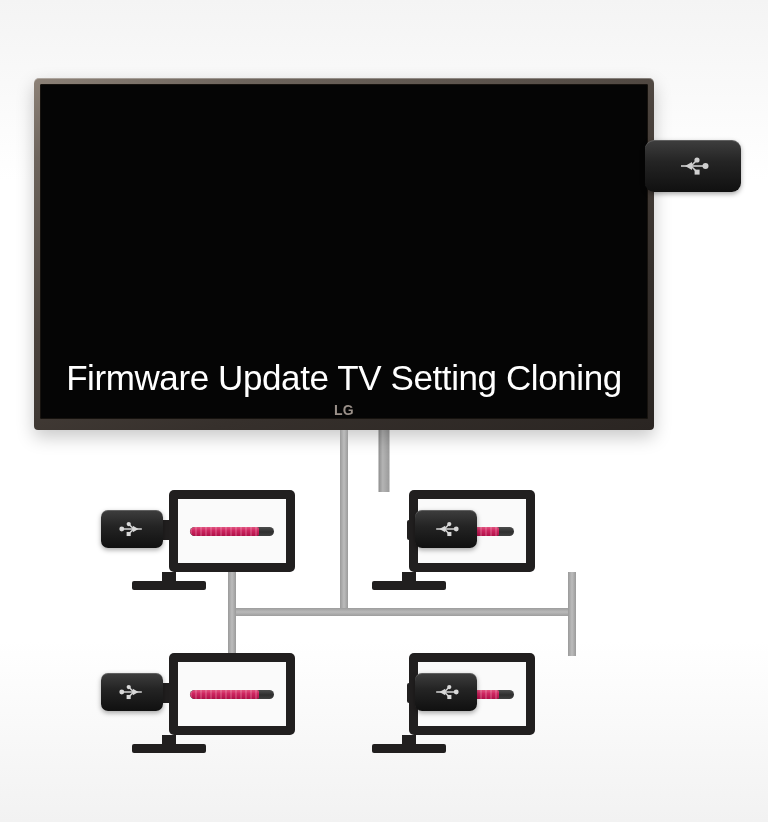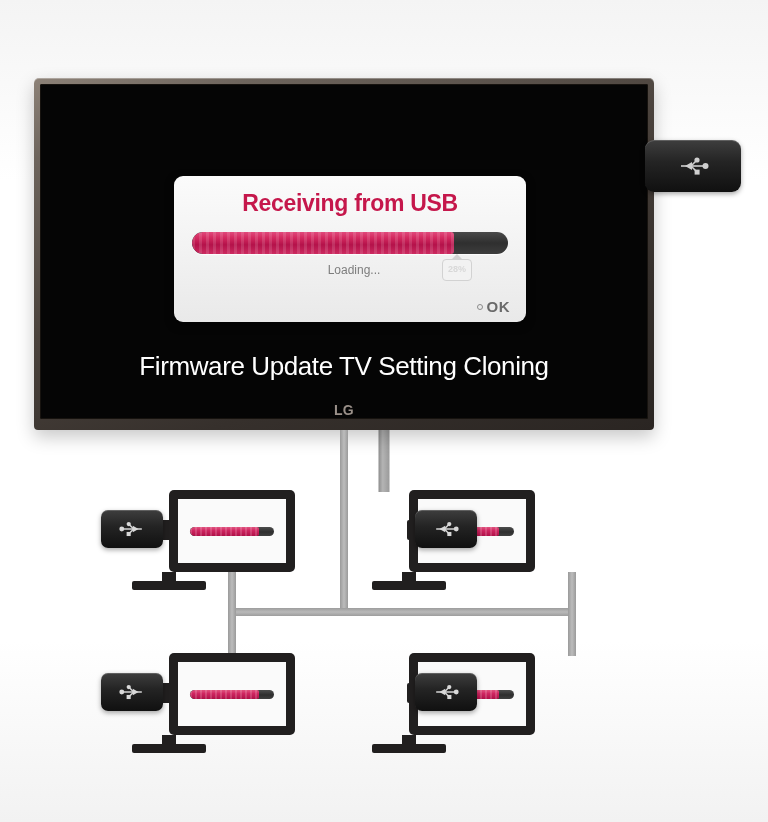--- a/index.html
+++ b/index.html
@@ -171,24 +171,24 @@
     border: 1.4px solid #8c8c8c;
     border-radius: 50%;
     margin-right: 4px;
     vertical-align: 2px;
   }
 
   
   #tv-caption {
     position: absolute;
     left: 0; right: 0;
-    top: 267px;
+    top: 274px;
     text-align: center;
     color: #ffffff;
-    font-size: 26px;
+    font-size: 35px;
     letter-spacing: -0.4px;
     z-index: 3;
   }
 
   
   #top-usb {
     position: absolute;
     left: 645px;
     top: 140px;
     width: 96px;
@@ -301,36 +301,20 @@
 <body>
 
 <div id="stage">
 
   <div id="tv-neck"></div>
 
   <div id="tv-unit">
     <div id="tv-bezel">
       <div id="tv-screen">
 
-        <div id="osd-dialog">
-          <div id="osd-title">Receiving from USB</div>
-
-          <div id="osd-progress-outer">
-            <div id="osd-progress-fill" style="width: 83%;"></div>
-          </div>
-
-          <div id="osd-status-row">
-            <div id="osd-loading">Loading...</div>
-            <div id="osd-percent-badge">28%</div>
-          </div>
-
-          <div id="osd-ok">
-            <span class="ok-dot"></span><span>OK</span>
-          </div>
-        </div>
 
         <div id="tv-caption">Firmware Update TV Setting Cloning</div>
 
         <div id="lg-logo">LG</div>
       </div>
     </div>
   </div>
 
   <div id="top-usb">
     <div class="usb-body">

